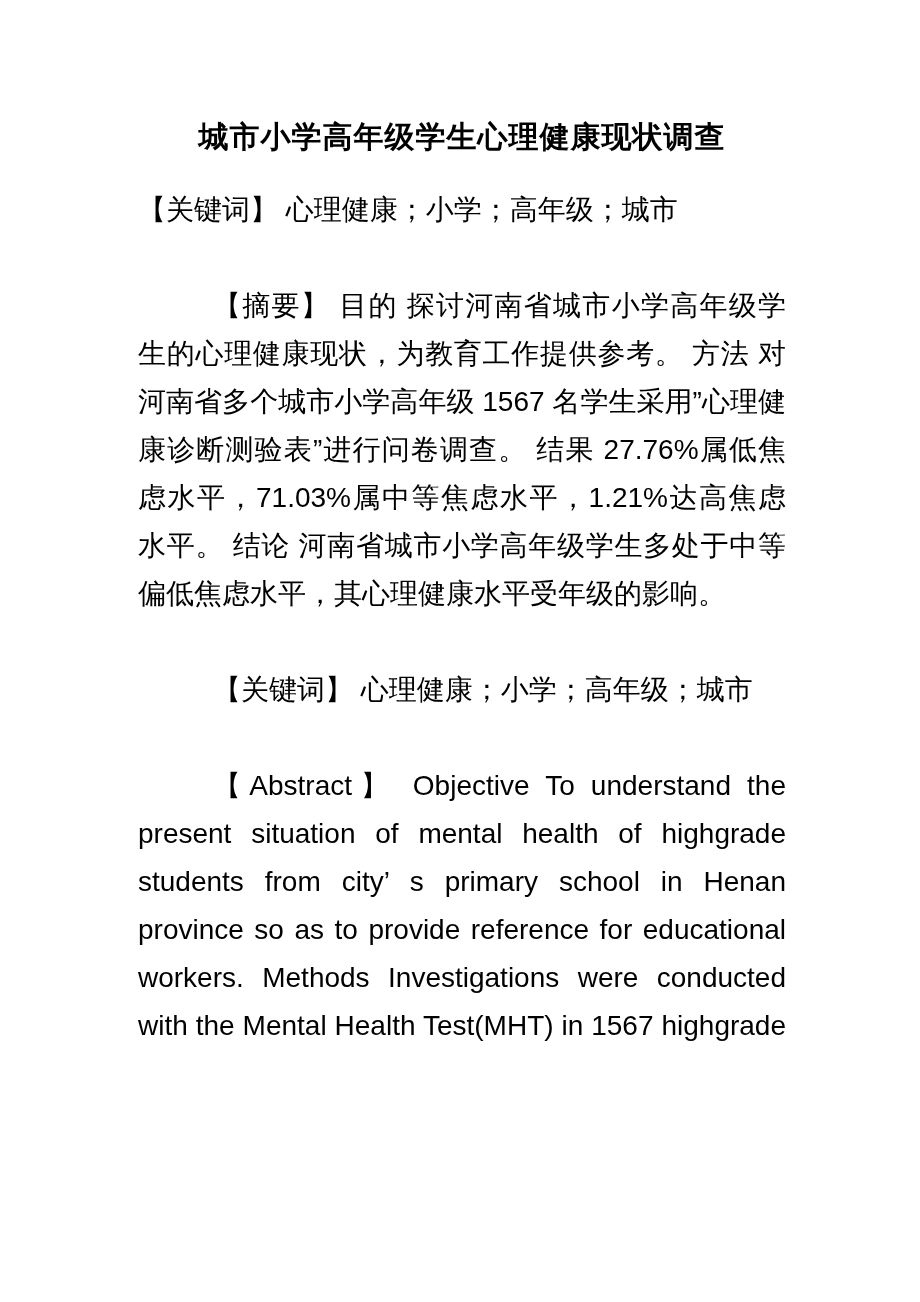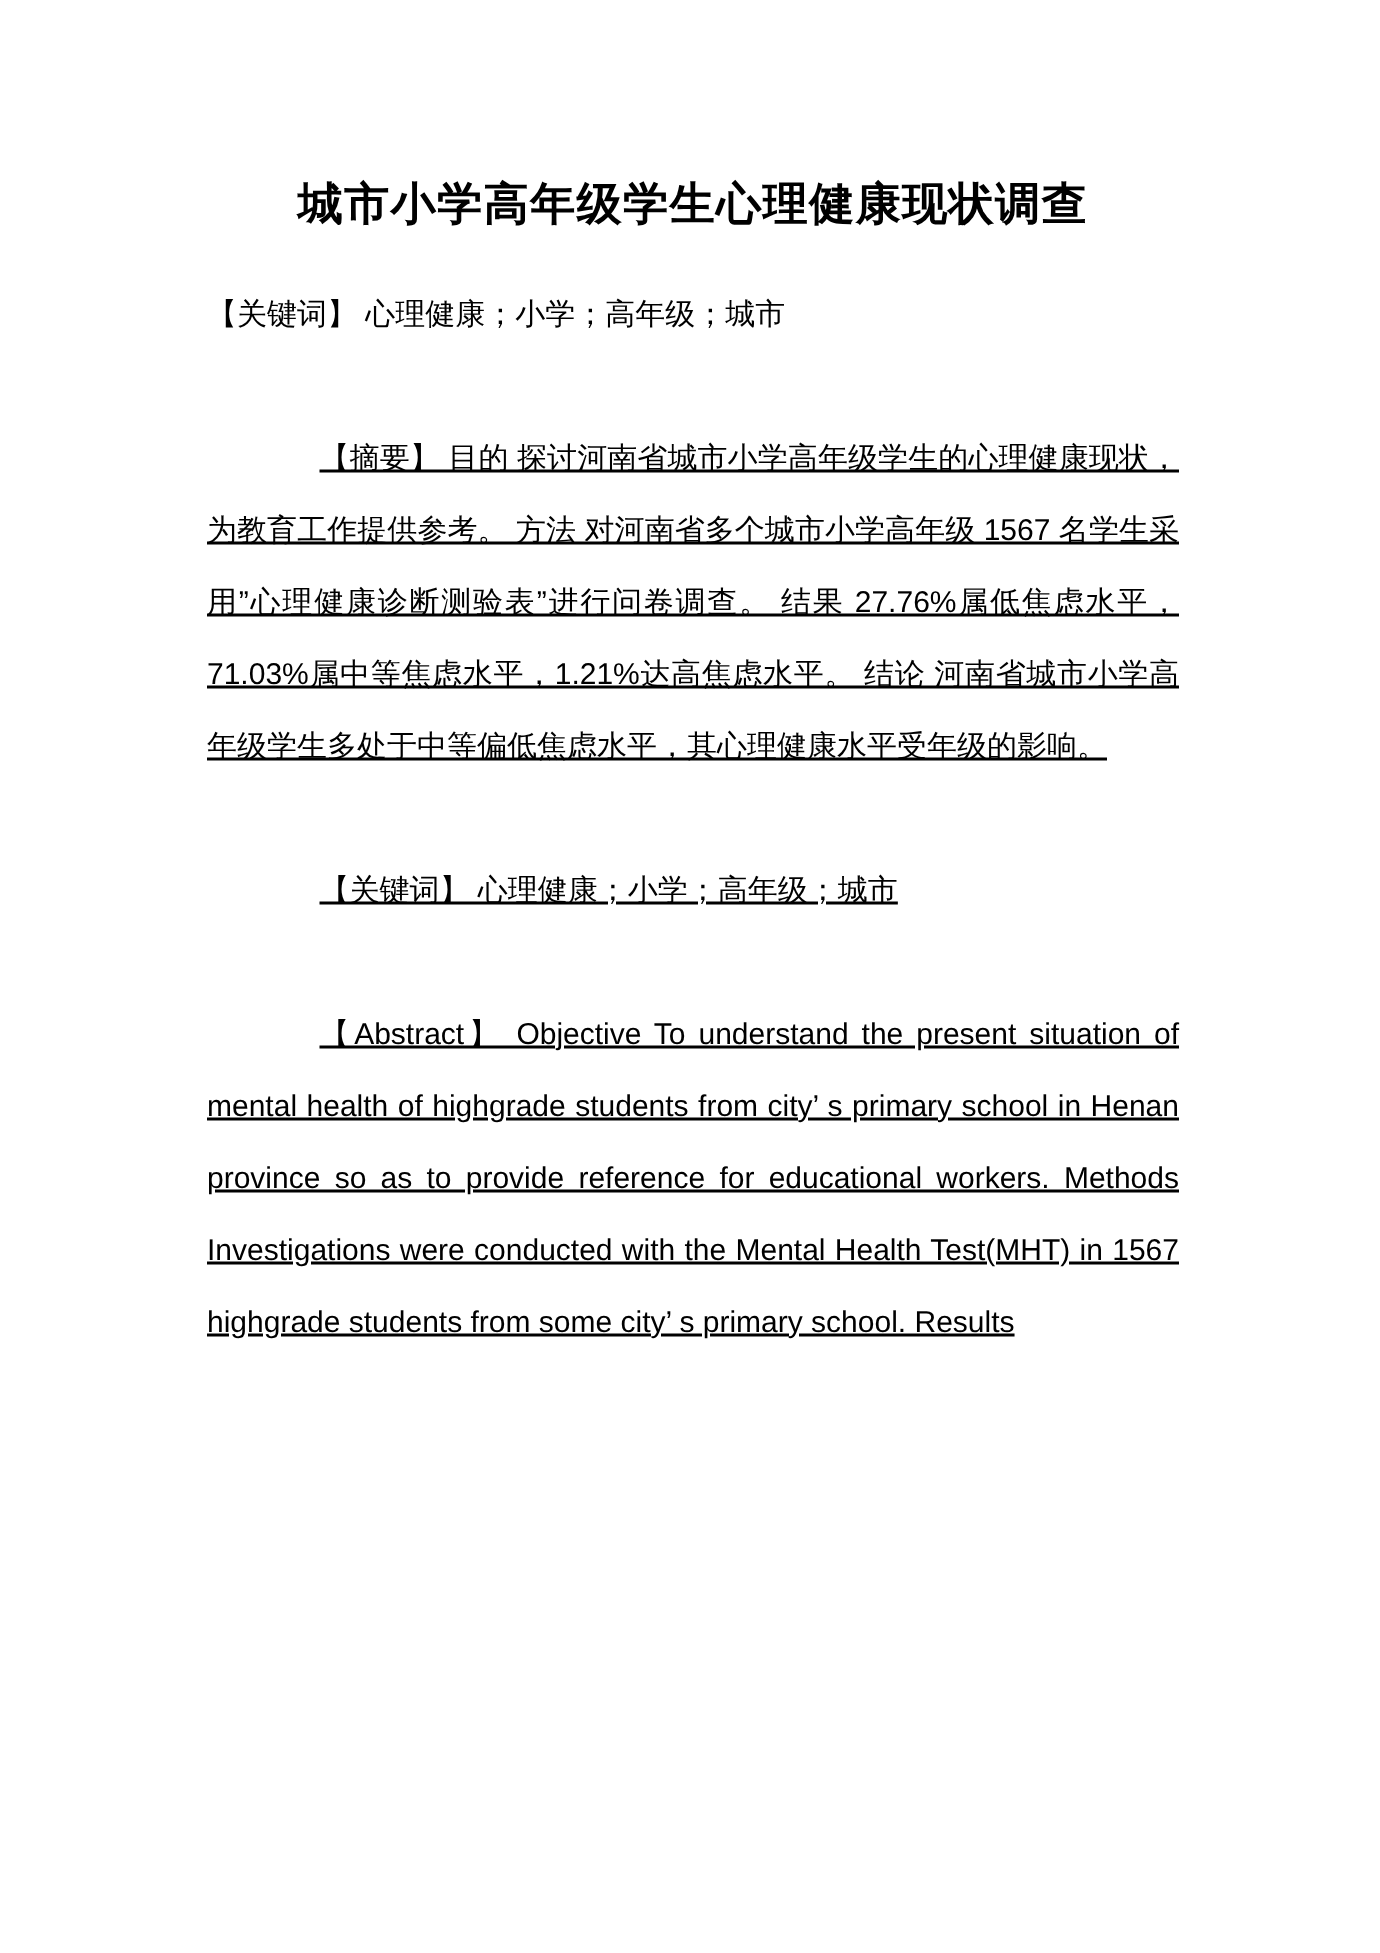--- a/index.html
+++ b/index.html
@@ -26,34 +26,33 @@
     margin: 0;
     margin-top: 112px;
     font-size: 30px;
     font-weight: 700;
     text-align: center;
     line-height: 50px;
     letter-spacing: 1px;
   }
   .para {
     margin: 0;
-    font-size: 20px;
+    font-size: 28px;
     line-height: 48px;
     text-align: justify;
   }
   .kw-primary {
     margin-top: 24px;
     text-align: left;
   }
   .indent {
     text-indent: 75px;
   }
   .gap-top {
     margin-top: 48px;
-    text-decoration: underline;
   }
   .kw-secondary {
     text-align: left;
   }
   .page-number {
     position: absolute;
     left: 140px;
     top: 1189px;
     font-size: 15px;
     line-height: 22px;

